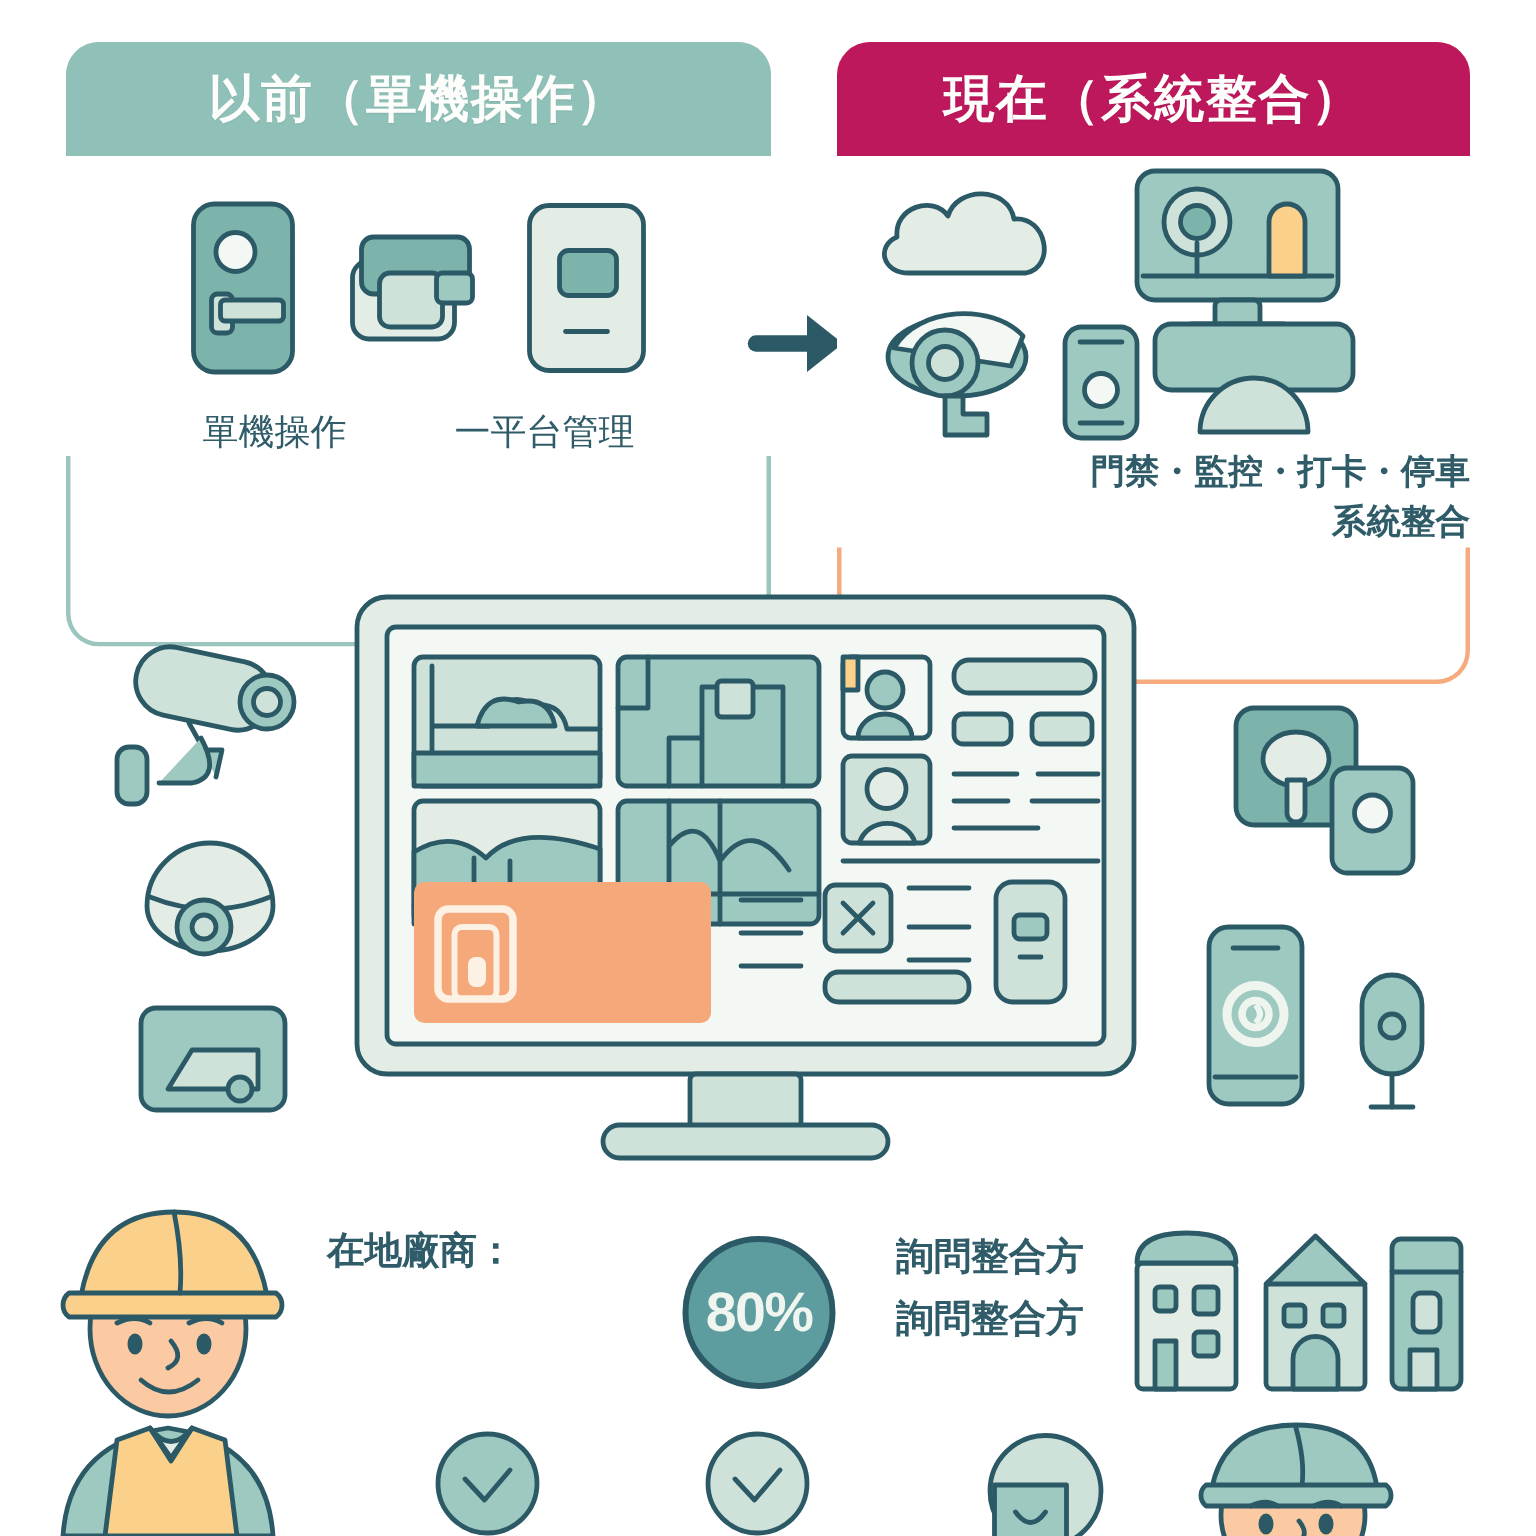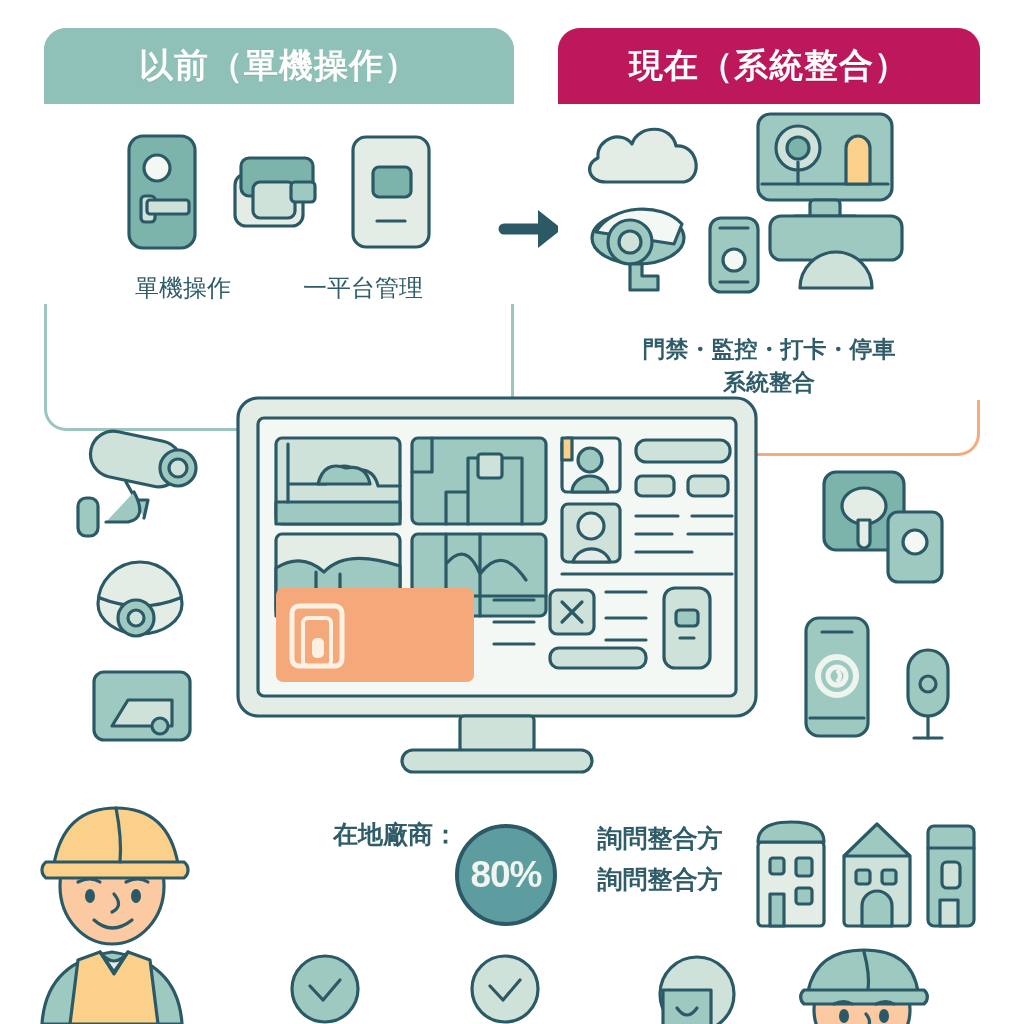--- a/index.html
+++ b/index.html
@@ -27,22 +27,22 @@
   #panel-new{left:558px;top:28px;width:422px;height:428px;
     box-shadow:0 0 0 3px #f6ab7e inset;}
   #panel-new .panel-head{background:#be185d;}
 
   .old-devices{display:flex;align-items:center;justify-content:center;gap:26px;
     height:148px;padding-top:14px;}
   .old-labels{display:flex;justify-content:center;gap:72px;
     font-size:24px;font-weight:normal;color:#2f5c68;padding-top:6px;align-items:flex-end;}
 
   .new-devices{position:relative;height:190px;}
-  .new-caption{text-align:center;color:#2f5c68;font-size:23px;font-weight:bold;
-    line-height:1.45;padding-top:4px;margin-top:35px;}
+  .new-caption{text-align:right;color:#2f5c68;font-size:23px;font-weight:bold;
+    line-height:1.45;padding-top:4px;}
 
   
   #flow-arrow{position:absolute;left:500px;top:200px;width:70px;height:58px;}
 
   
   .ic{position:absolute;}
   svg{display:block;overflow:visible;}
   .st{stroke:#2b5a66;stroke-width:3.2;stroke-linecap:round;stroke-linejoin:round;fill:none;}
   .f-dark{fill:#7cb3ab;}
   .f-mid{fill:#9ec9c0;}
@@ -56,21 +56,21 @@
   
   #monitor{position:absolute;left:232px;top:392px;width:530px;height:410px;}
 
   
   #col-left{position:absolute;left:72px;top:432px;width:132px;height:312px;}
   #col-right{position:absolute;left:800px;top:468px;width:190px;height:286px;}
 
   
   #worker-left{position:absolute;left:18px;top:800px;width:195px;height:224px;}
   .bottom-text{position:absolute;color:#2f5c68;font-weight:bold;}
-  #txt-local{left:218px;top:814px;width:240px;font-size:25px;line-height:1.6;text-align:right;}
+  #txt-local{left:218px;top:814px;width:240px;font-size:25px;line-height:1.6;text-align:left;}
   #badge-80{position:absolute;left:453px;top:822px;width:106px;height:106px;}
   #badge-80 .pct{position:absolute;inset:0;display:flex;align-items:center;justify-content:center;
     color:#f0f5ef;font-size:37px;font-weight:bold;letter-spacing:-1px;}
   #txt-customer{left:560px;top:818px;width:200px;font-size:25px;line-height:1.65;text-align:center;}
   #buildings{position:absolute;left:752px;top:812px;width:250px;height:118px;}
 
   #check-1{position:absolute;left:288px;top:952px;width:74px;height:74px;}
   #check-2{position:absolute;left:468px;top:952px;width:74px;height:74px;}
   #smiley{position:absolute;left:655px;top:952px;width:88px;height:80px;}
   #worker-right{position:absolute;left:790px;top:948px;width:150px;height:80px;}

